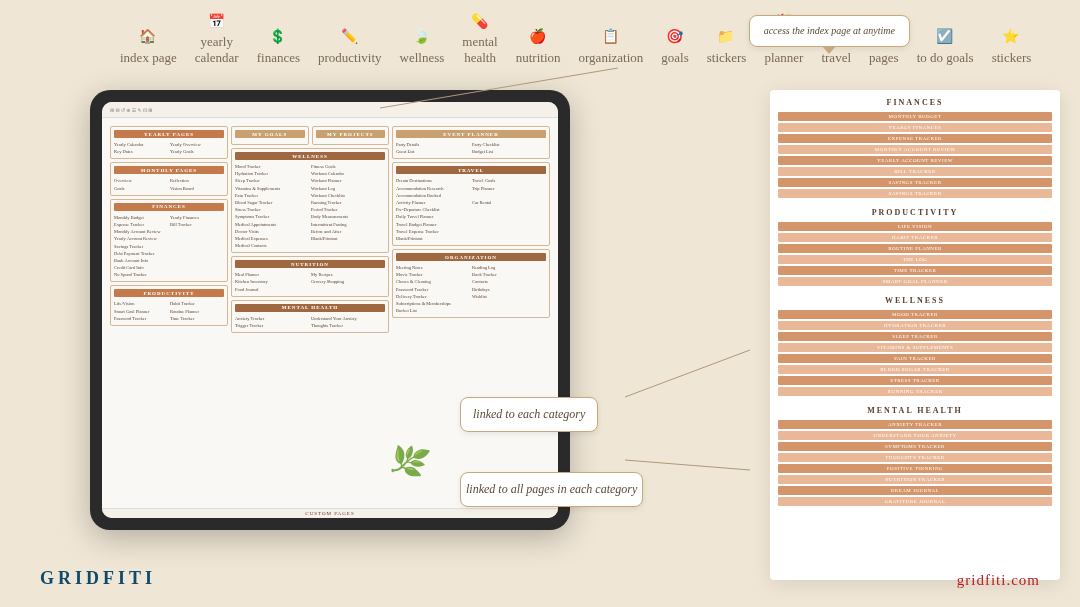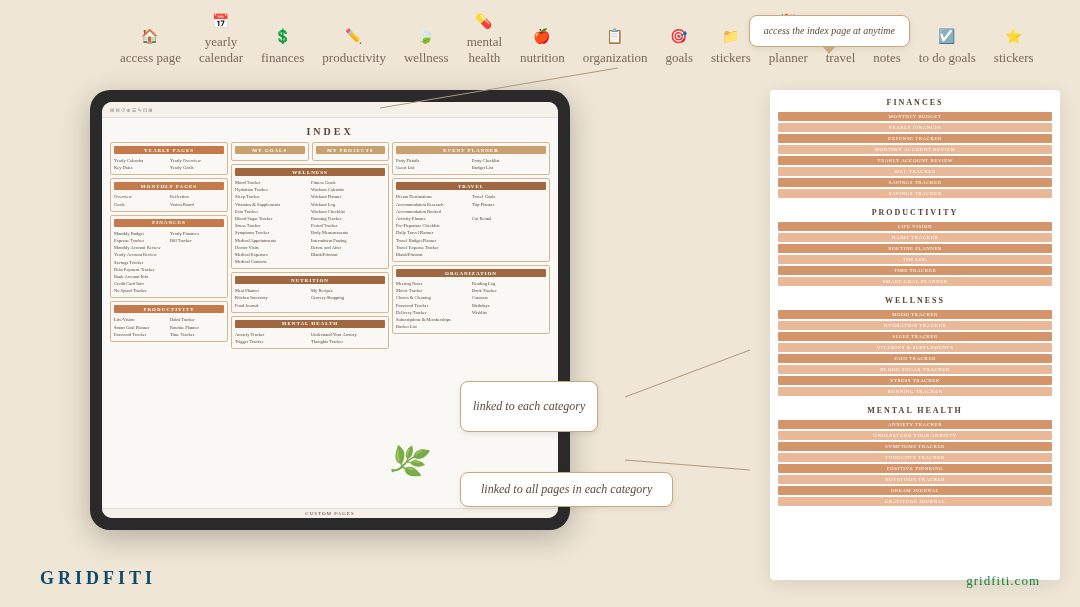--- a/index.html
+++ b/index.html
@@ -205,38 +205,38 @@
     .rp-item.med { background: #d4956a; }
 
     
     .callout-category {
       position: absolute;
       bottom: 175px;
       left: 460px;
       background: white;
       border: 1.5px solid #c9a87c;
       border-radius: 8px;
-      padding: 16px 12px;
+      padding: 8px 12px;
       font-size: 12px;
       font-style: italic;
       color: #5a4a35;
       text-align: center;
       line-height: 1.4;
       z-index: 10;
       box-shadow: 0 2px 6px rgba(0,0,0,0.08);
     }
 
     .callout-pages {
       position: absolute;
       bottom: 100px;
       left: 460px;
       background: white;
       border: 1.5px solid #c9a87c;
       border-radius: 8px;
-      padding: 8px 20px;
+      padding: 8px 5px;
       font-size: 12px;
       font-style: italic;
       color: #5a4a35;
       text-align: center;
       line-height: 1.4;
       z-index: 10;
       box-shadow: 0 2px 6px rgba(0,0,0,0.08);
     }
 
     
@@ -246,22 +246,22 @@
       left: 40px;
       font-size: 18px;
       font-weight: bold;
       letter-spacing: 4px;
       color: #0c4a6e;
     }
     .brand-right {
       position: absolute;
       bottom: 18px;
       right: 40px;
-      font-size: 13px;
-      color: #15803d;
+      font-size: 15px;
+      color: #b91c1c;
       letter-spacing: 1px;
     }
 
     
     .custom-pages-bar {
       position: absolute;
       bottom: 0;
       left: 0;
       right: 0;
       background: #f5f0e8;
@@ -285,21 +285,21 @@
     }
   </style>
 </head>
 <body>
 
 <div class="bg"></div>
 
 <div class="top-nav">
   <div class="nav-item">
     <span class="nav-icon">🏠</span>
-    <span class="nav-label">access
+    <span class="nav-label">index
 page</span>
   </div>
   <div class="nav-item">
     <span class="nav-icon">📅</span>
     <span class="nav-label">yearly<br>calendar</span>
   </div>
   <div class="nav-item">
     <span class="nav-icon">💲</span>
     <span class="nav-label">finances</span>
   </div>
@@ -334,21 +334,21 @@
   <div class="nav-item">
     <span class="nav-icon">🎉</span>
     <span class="nav-label">event<br>planner</span>
   </div>
   <div class="nav-item">
     <span class="nav-icon">✈️</span>
     <span class="nav-label">travel</span>
   </div>
   <div class="nav-item">
     <span class="nav-icon">📝</span>
-    <span class="nav-label">notes</span>
+    <span class="nav-label">pages</span>
   </div>
   <div class="nav-item">
     <span class="nav-icon">☑️</span>
     <span class="nav-label">to do goals</span>
   </div>
   <div class="nav-item">
     <span class="nav-icon">⭐</span>
     <span class="nav-label">stickers</span>
   </div>
 </div>
@@ -357,21 +357,20 @@
   <span>access the index
 page at anytime</span>
 </div>
 
 <div class="tablet">
   <div class="tablet-screen">
     <div class="tablet-topbar">
       <span>⊞ ⊟ ↺ ⊕ ☰ ✎ ⊡ ⊞</span>
     </div>
     <div class="index-page">
-      <div class="index-title">INDEX</div>
 
       <div style="display:grid; grid-template-columns: 118px 1fr 1fr; gap:3px; height: calc(100% - 40px);">
 
         <div style="display:flex; flex-direction:column; gap:3px;">
 
           <div class="index-section">
             <div class="index-section-title brown">YEARLY PAGES</div>
             <div class="index-cols">
               <div class="index-item">Yearly Calendar<br>Key Dates</div>
               <div class="index-item">Yearly Overview<br>Yearly Goals</div>

